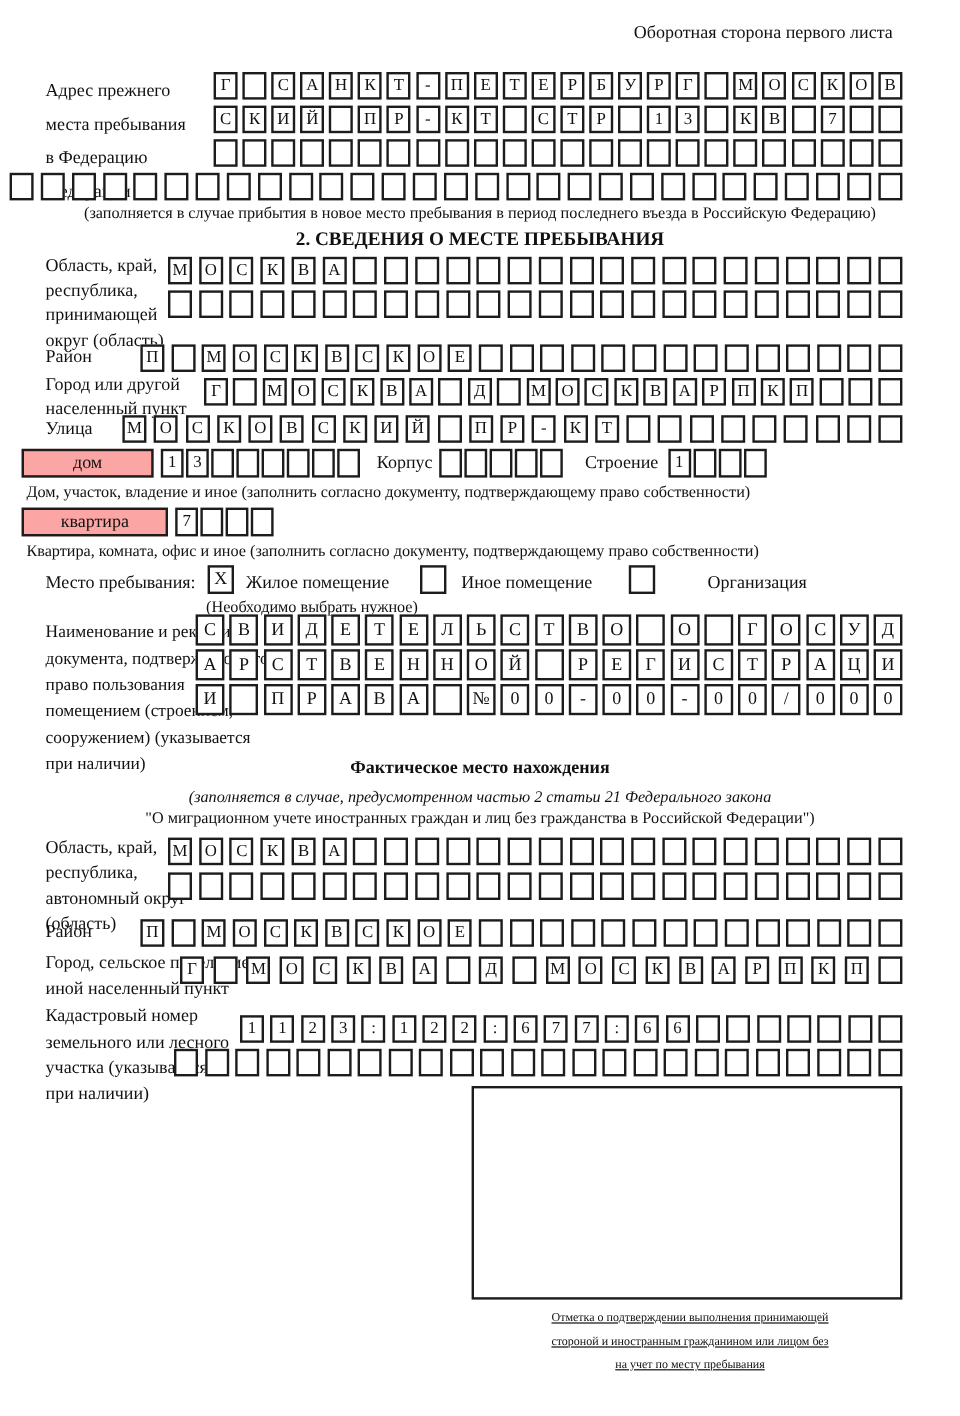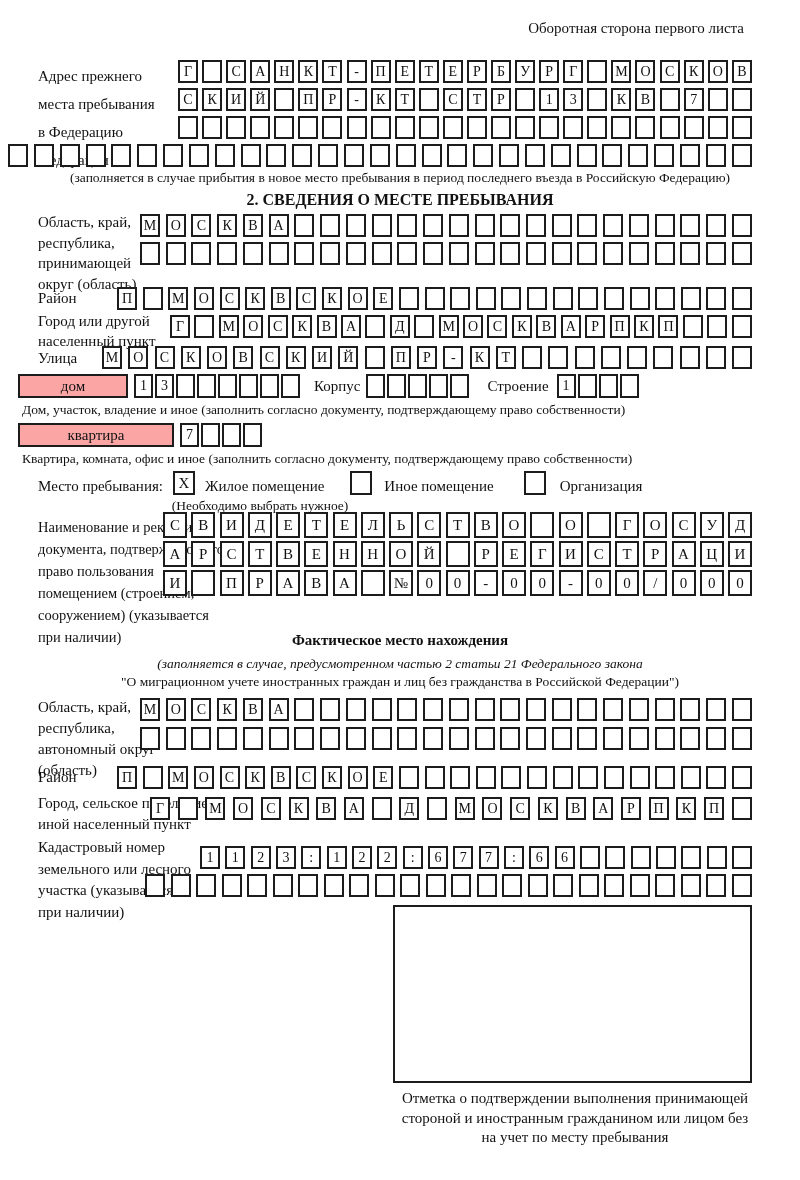--- a/index.html
+++ b/index.html
@@ -333,38 +333,38 @@
     <div class="minirow" style="margin-left:8px;">
         <span class="cell">1</span>
         <span class="cell"></span>
         <span class="cell"></span>
         <span class="cell"></span>
       </div>
   </div>
   <div class="abs caption" style="left:22px; top:402px; width:770px;">Дом, участок, владение и иное (заполнить согласно документу, подтверждающему право собственности)</div>
 
   <div class="abs hrow" style="left:18px; top:423px;">
-    <div class="namebox" style="width:156px;">квартира</div>
+    <div class="namebox" style="width:122px;">квартира</div>
     <div class="minirow" style="margin-left:6px;">
         <span class="cell">7</span>
         <span class="cell"></span>
         <span class="cell"></span>
         <span class="cell"></span>
       </div>
   </div>
   <div class="abs caption" style="left:22px; top:451px; width:770px;">Квартира, комната, офис и иное (заполнить согласно документу, подтверждающему право собственности)</div>
 
   <div class="abs hrow" style="left:38px; top:471px; align-items:flex-end;">
     <div class="lbl">Место пребывания:</div>
     <div class="chkbox" style="margin-left:10px;">X</div>
     <div class="lbl" style="margin-left:10px;">Жилое помещение</div>
     <div class="chkbox" style="margin-left:26px;"></div>
     <div class="lbl" style="margin-left:12px;">Иное помещение</div>
     <div class="chkbox" style="margin-left:30px;"></div>
-    <div class="lbl" style="margin-left:14px;">Организация</div>
+    <div class="lbl" style="margin-left:44px;">Организация</div>
   </div>
   <div class="abs caption center" style="left:60px; top:498px; width:400px;">(Необходимо выбрать нужное)</div>
 
   <div class="abs lbl lbl-lines" style="left:38px; top:516px; line-height:22px; font-size:14.5px;">
     <div>Наименование и реквизиты</div>
     <div>документа, подтверждающего</div>
     <div>право пользования</div>
     <div>помещением (строением,</div>
     <div>сооружением) (указывается</div>
     <div>при наличии)</div>
@@ -611,19 +611,19 @@
       <span class="cell"></span>
       <span class="cell"></span>
       <span class="cell"></span>
       <span class="cell"></span>
       <span class="cell"></span>
       <span class="cell"></span>
       <span class="cell"></span>
     </div>
 
   <div class="abs stamp-box" style="left:393px; top:905px; width:359px; height:178px;"></div>
-  <div class="abs center" style="left:385px; top:1089px; width:380px; font-size:15px; line-height:19.5px;">
+  <div class="abs center" style="left:385px; top:1089px; width:380px; font-size:10px; line-height:19.5px;text-decoration:underline;">
     <div>Отметка о подтверждении выполнения принимающей</div>
     <div>стороной и иностранным гражданином или лицом без</div>
     <div>на учет по месту пребывания</div>
   </div>
 
 </div>
 
 </body></html>

